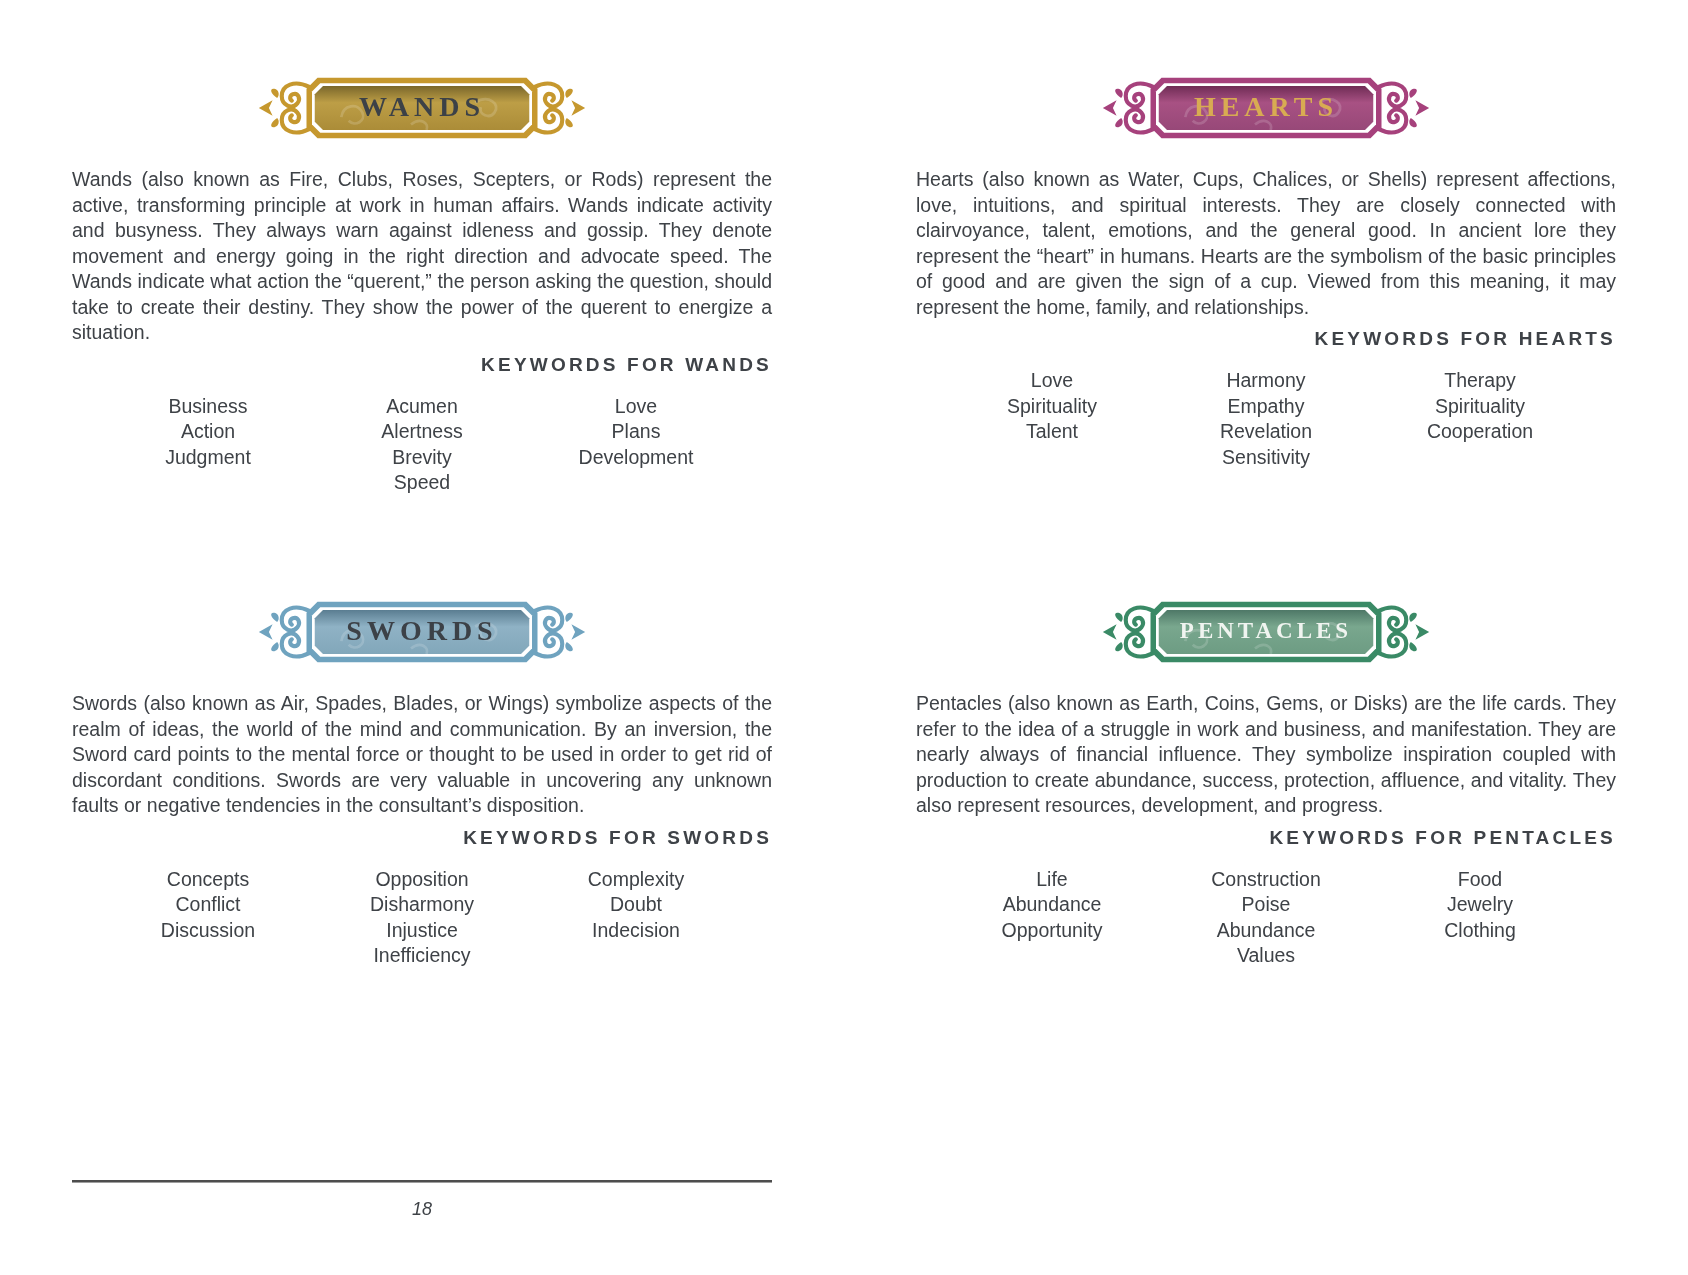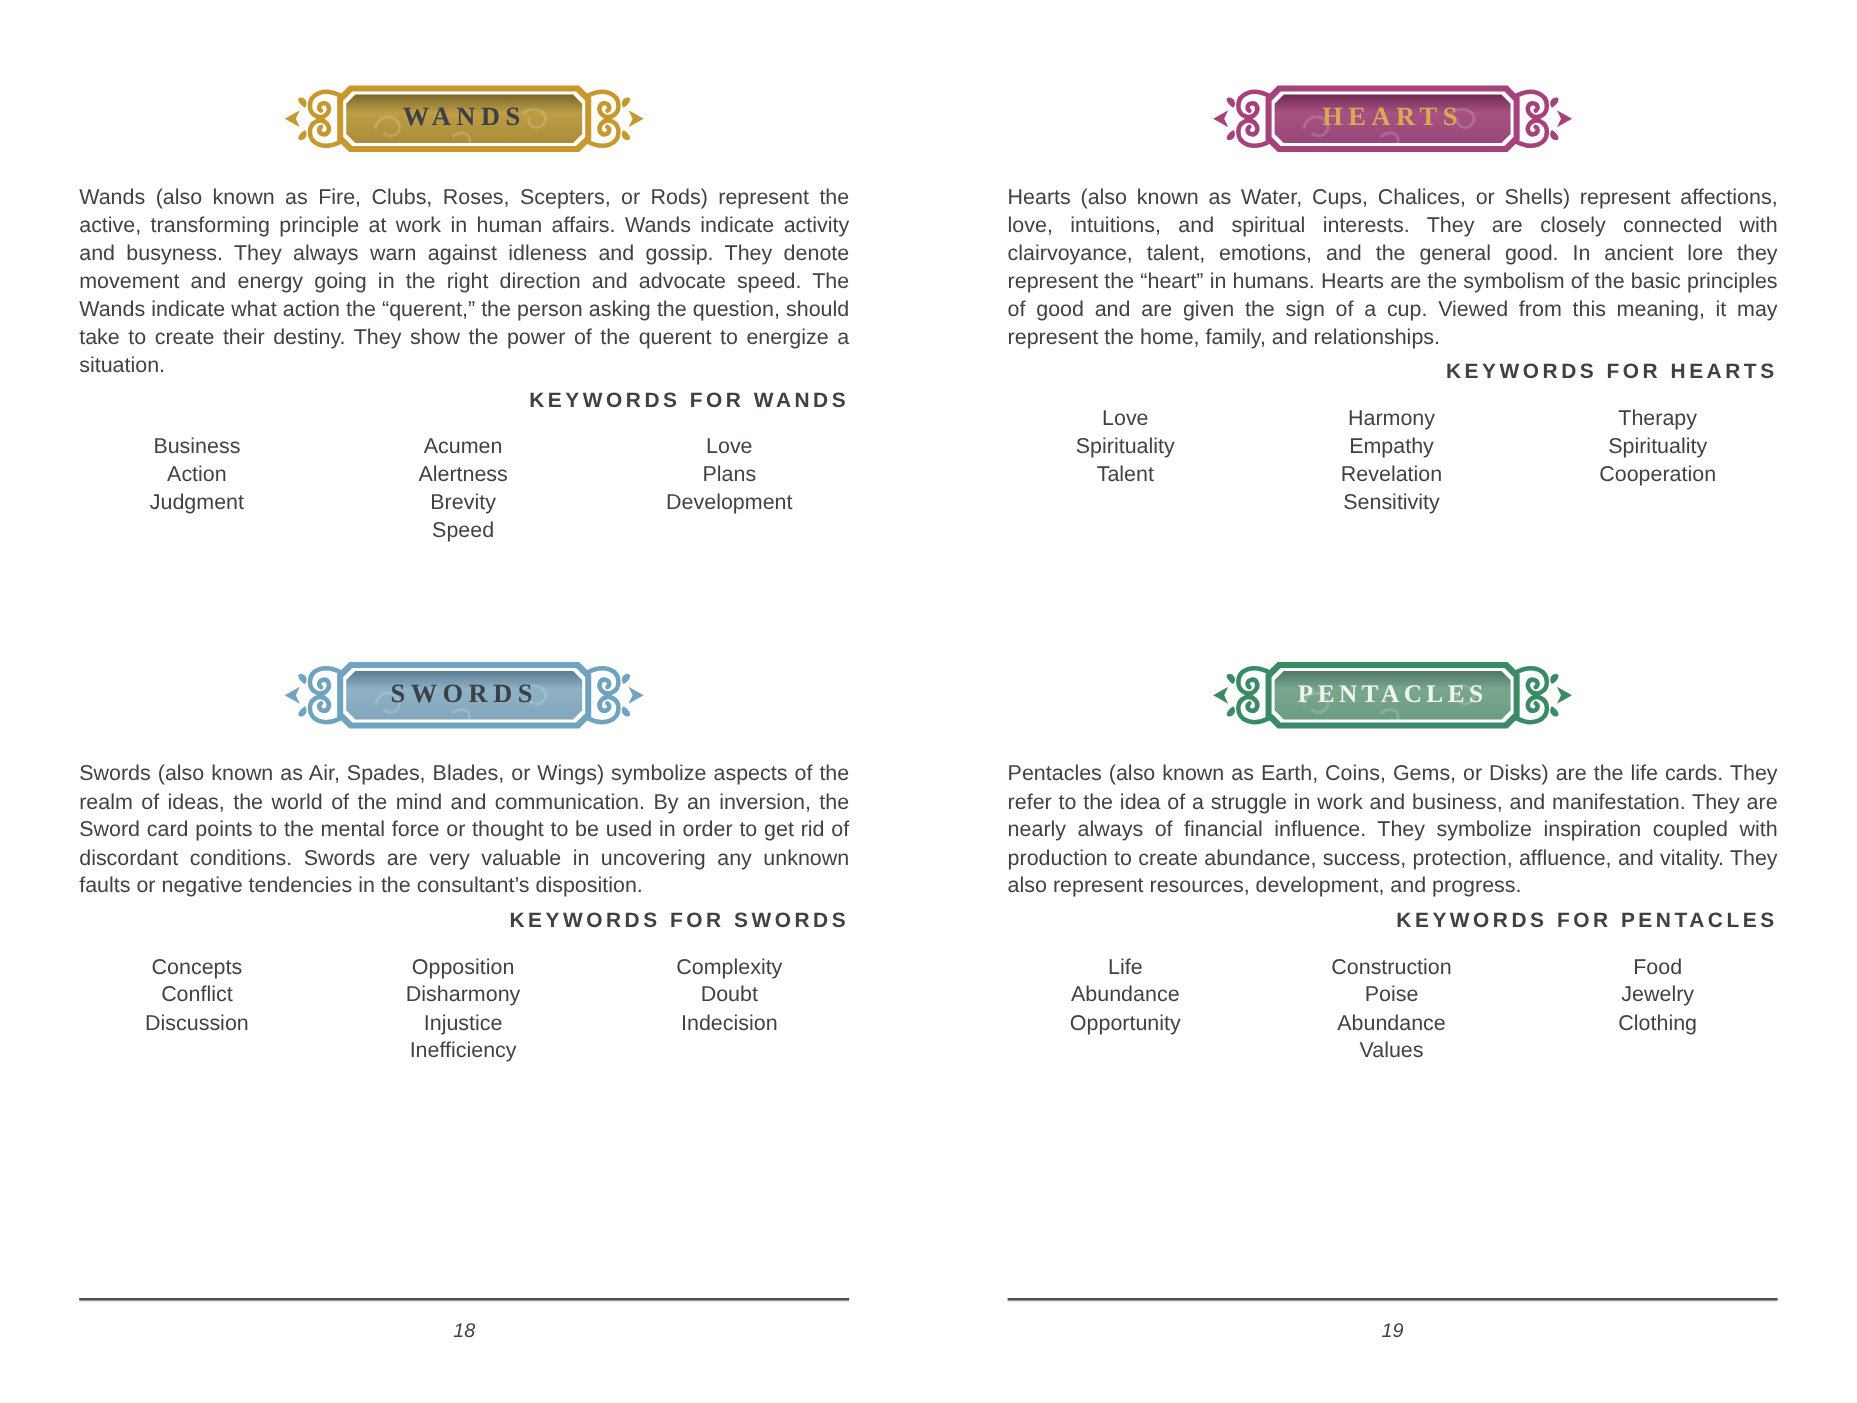--- a/index.html
+++ b/index.html
@@ -20,21 +20,21 @@
   .section-top { height:524px; }
 
   
   .banner { position:relative; width:330px; height:70px; margin:0 auto; }
   .banner-svg { width:330px; height:70px; display:block; }
   .banner-title {
     position:absolute; top:50%; left:50%;
     transform:translate(-50%,-52%);
     font-family:"Liberation Serif", serif;
     font-weight:700;
-    font-size:24px;
+    font-size:28px;
     letter-spacing:5px;
     white-space:nowrap;
     color:var(--title);
   }
   .flo { stroke:var(--frame); }
   
   .para {
     margin:24px 0 0 0;
     font-size:19.5px;
     line-height:25.5px;
@@ -42,23 +42,22 @@
   }
   .kw-heading {
     margin:8px 0 0 0;
     font-size:19px;
     font-weight:700;
     letter-spacing:3.2px;
     text-align:right;
   }
   .kw-grid {
     display:flex;
-    justify-content:flex-start;
+    justify-content:center;
     margin-top:18px;
-    gap:28px;
   }
   .kw-col { width:214px; text-align:center; }
   .kw-item { font-size:19.5px; line-height:25.5px; }
 
   
   .footer { position:absolute; top:1180px; left:72px; width:700px; }
   .rule { height:3px; background:linear-gradient(to bottom, #4d4d4d 58%, #9e9e9e 58%); }
   .pageno { margin-top:16px; text-align:center; font-size:18px; color:#3e4247;font-style:italic; }
 </style>
 </head>
@@ -246,19 +245,15 @@
             </div>
           <div class="kw-col">
               <div class="kw-item">Food</div>
               <div class="kw-item">Jewelry</div>
               <div class="kw-item">Clothing</div>
             </div>
         </div>
       </section>
 
     </div>
-    <div class="footer">
-      <div class="rule"></div>
-      <div class="pageno">19</div>
-    </div>
   </div>
 
 </div>
 
 </body></html>

